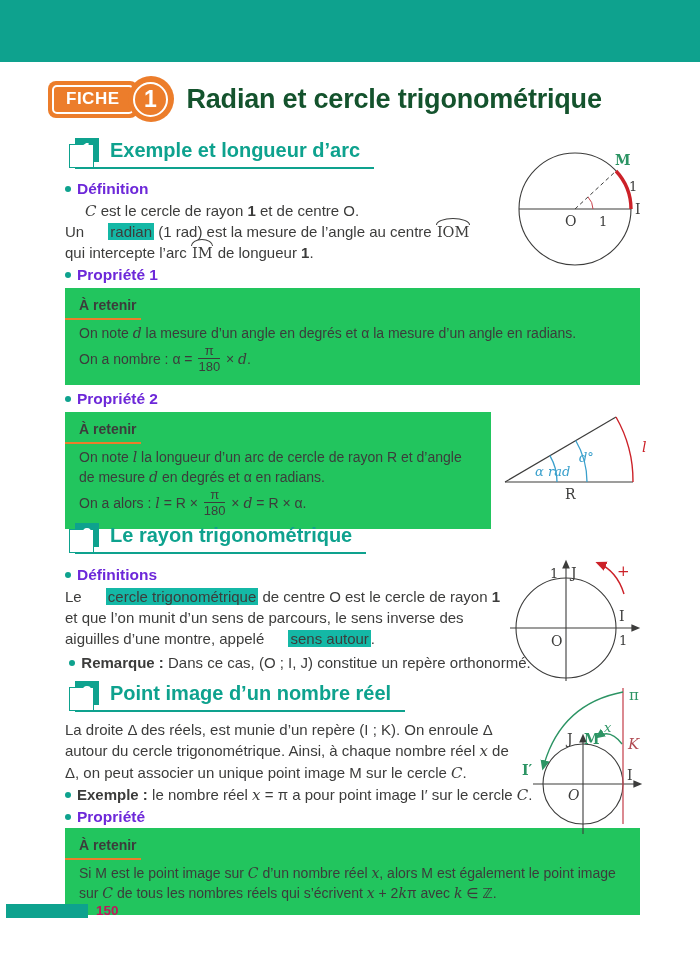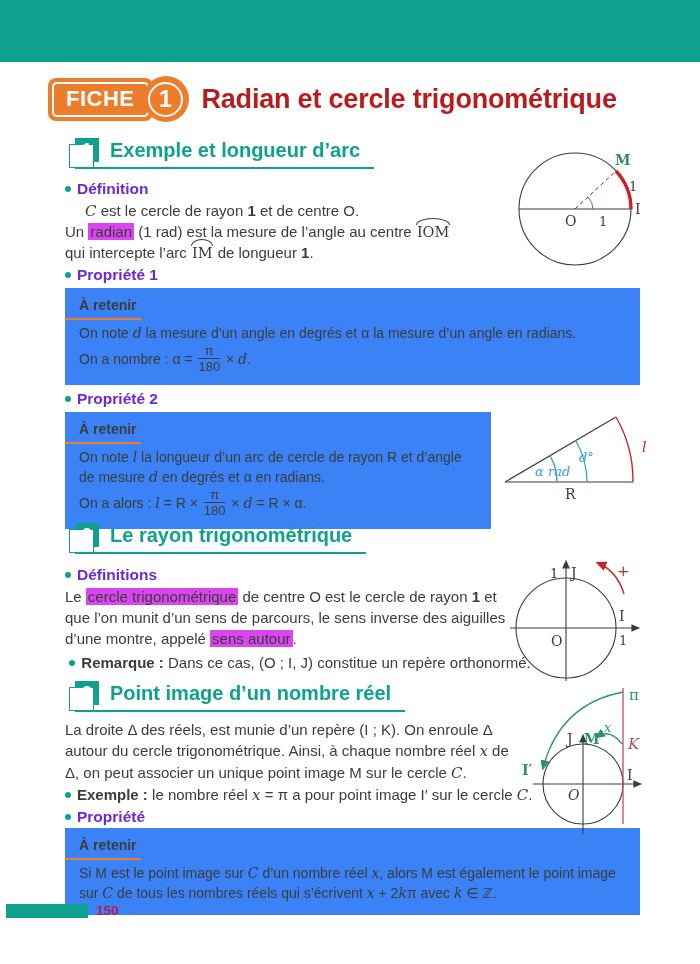--- a/index.html
+++ b/index.html
@@ -15,62 +15,62 @@
 
   
   .band { top:0; left:0; width:700px; height:62px; background:#0EA28E; }
 
   
   .header { top:76px; left:48px; display:flex; align-items:center; }
   .fiche { display:flex; align-items:center; position:relative; }
   .fiche-rect { background:#EC7D2B; border-radius:8px; padding:4px; display:inline-block; }
   .fiche-rect-inner {
     display:inline-block; border:2px solid #fff; border-radius:5px;
-    padding:2px 12px 3px; color:#fff; font-weight:bold; font-size:22px; letter-spacing:.5px;
+    padding:2px 12px 3px; color:#fff; font-weight:bold; font-size:17px; letter-spacing:.5px;
   }
   .fiche-circle {
     width:46px; height:46px; background:#EC7D2B; border-radius:50%;
     margin-left:-10px; display:flex; align-items:center; justify-content:center; z-index:2;
   }
   .fiche-circle-inner {
     width:35px; height:35px; border:2.5px solid #fff; border-radius:50%;
     display:flex; align-items:center; justify-content:center;
     color:#fff; font-size:23px; font-weight:bold;
   }
-  .page-title { font-size:27px; font-weight:bold; color:#b91c1c; margin-left:13px; letter-spacing:-0.2px; }
+  .page-title { font-size:27px; font-weight:bold; color:#14532d; margin-left:13px; letter-spacing:-0.2px; }
 
   
   .sec-header { display:flex; align-items:center; border-bottom:2.5px solid #0EA28E; padding:0 14px 5px 0; width:max-content; }
   .sec-num {
     position:relative; background:#0EA28E; color:#fff; font-weight:bold;
     width:24px; height:24px; display:flex; align-items:center; justify-content:center;
     font-size:17px; z-index:1;
   }
   .sec-num::before {
     content:""; position:absolute; left:-6px; top:6px; width:23px; height:22px;
     border:1.6px solid #0EA28E; z-index:-1; background:#fff;
   }
   .sec-title { color:#0EA28E; font-weight:bold; font-size:20px; margin-left:11px; }
 
   
   .bullet { font-weight:bold; font-size:15.5px; color:#6d28d9; }
   .dot { display:inline-block; width:6px; height:6px; border-radius:50%; background:#0EA28E; margin-right:6px; vertical-align:2px; }
   p.body { font-size:15px; line-height:1.4; }
   .b { font-weight:bold; }
-  .hl { background:#d946ef; padding:0 2px; }
+  .hl { background:#14b8a6; padding:0 2px;margin-left:20px; }
   .mi { font-family:"DejaVu Serif","Liberation Serif",serif; font-style:italic; }
   .sc { font-family:"DejaVu Serif","Liberation Serif",serif; font-style:italic; }
   .overarc { position:relative; display:inline-block; font-family:"DejaVu Serif","Liberation Serif",serif; font-size:14.5px; padding:0 1px; }
   .overarc::before {
     content:""; position:absolute; left:0; right:0; top:-4px; height:6px;
     border:1.3px solid #3C3C3B; border-bottom:none; border-radius:100% 100% 0 0/200% 200% 0 0;
   }
 
   
-  .aretenir { background:#3b82f6; padding:8px 14px 11px; font-size:14px; line-height:1.42; }
+  .aretenir { background:#22c55e; padding:8px 14px 11px; font-size:14px; line-height:1.42; }
   .aretenir .atitle {
     font-weight:bold; font-size:14px; display:inline-block;
     border-bottom:2.2px solid #EC7D2B; padding:0 4px 2px 14px; margin-left:-14px; margin-bottom:4px;
   }
   .frac { display:inline-block; text-align:center; vertical-align:-8px; line-height:1.05; font-size:13px; margin:0 2px; }
   .frac .fnum { display:block; border-bottom:1px solid #3C3C3B; padding:0 3px 1px; }
   .frac .fden { display:block; padding-top:1px; }
 
   
   svg text { font-family:"DejaVu Serif","Liberation Serif",serif; }

